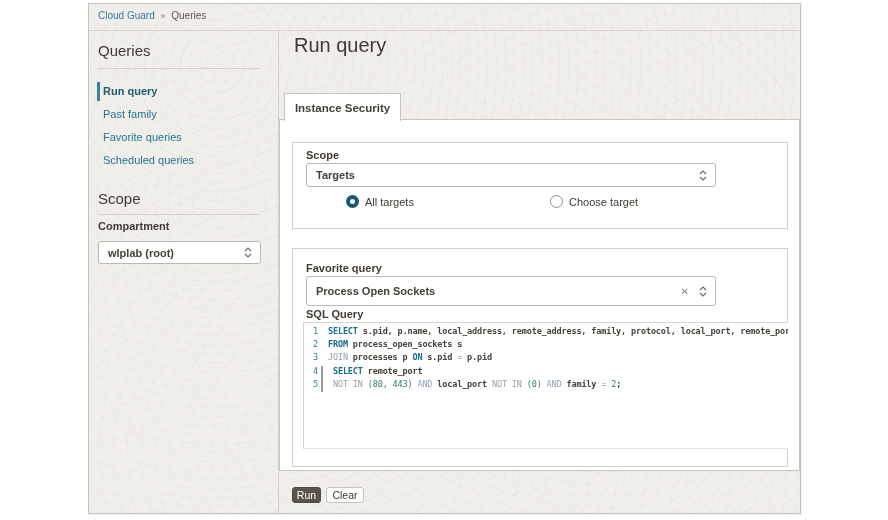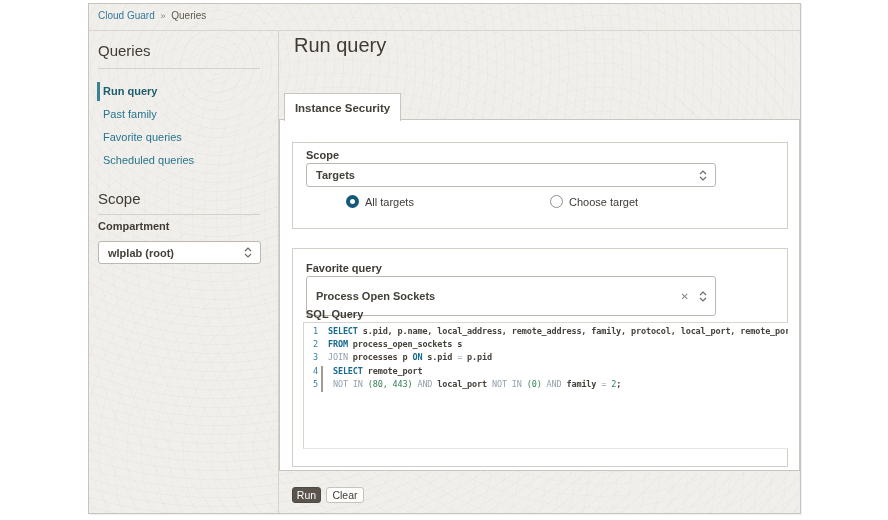--- a/index.html
+++ b/index.html
@@ -133,21 +133,21 @@
           <span class="radio-label">All targets</span>
         </div>
         <div class="radio-row" style="left:217px;top:52px;">
           <span class="radio unsel"></span>
           <span class="radio-label">Choose target</span>
         </div>
       </div>
 
       <div class="group-box g-fav">
         <div class="fld-label" style="position:absolute;left:13px;top:13px;">Favorite query</div>
-        <div class="selectbox" style="left:13px;top:27px;width:410px;height:40px;">
+        <div class="selectbox" style="left:13px;top:27px;width:410px;height:30px;">
           <span class="val">Process Open Sockets</span>
           <span class="clear-x">✕</span>
           <span class="spinner">
             <svg width="8" height="5" viewBox="0 0 8 5">
                 <polyline points="1,4 4,1 7,4" fill="none" stroke="#6f6962" stroke-width="1.2"></polyline>
               </svg>
             <svg width="8" height="5" viewBox="0 0 8 5">
                 <polyline points="1,1 4,4 7,1" fill="none" stroke="#6f6962" stroke-width="1.2"></polyline>
               </svg>
           </span>

